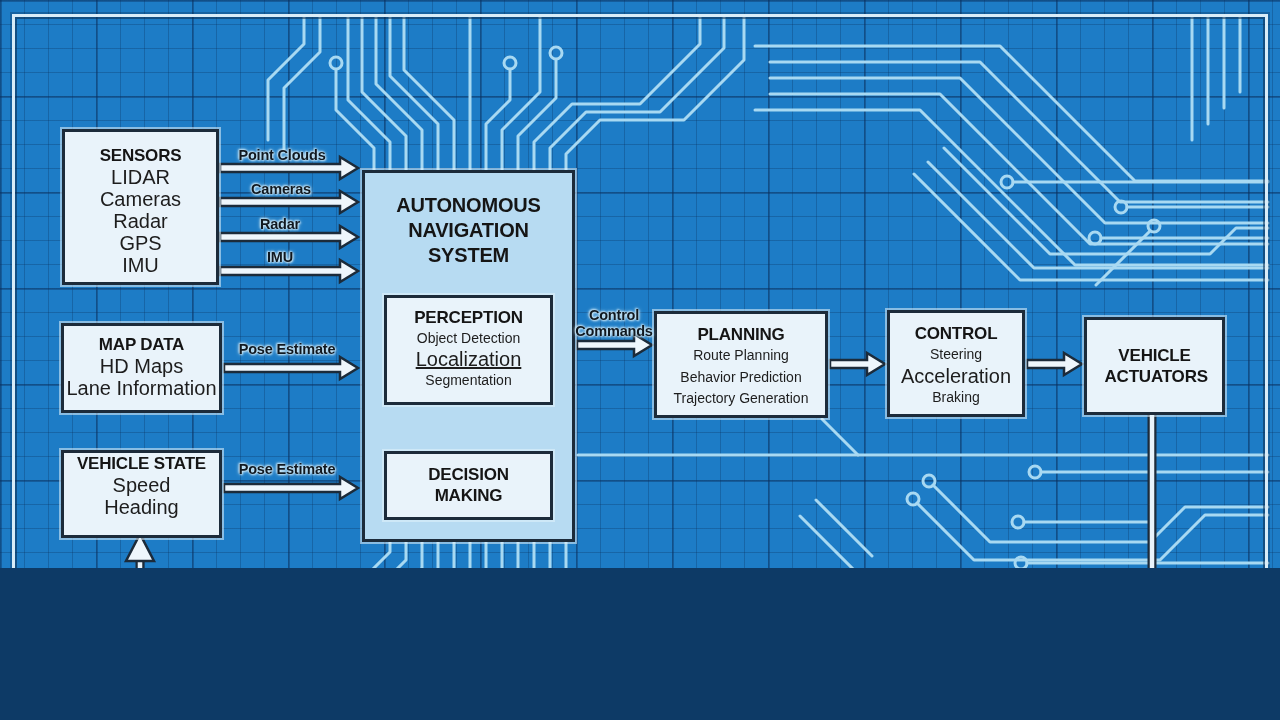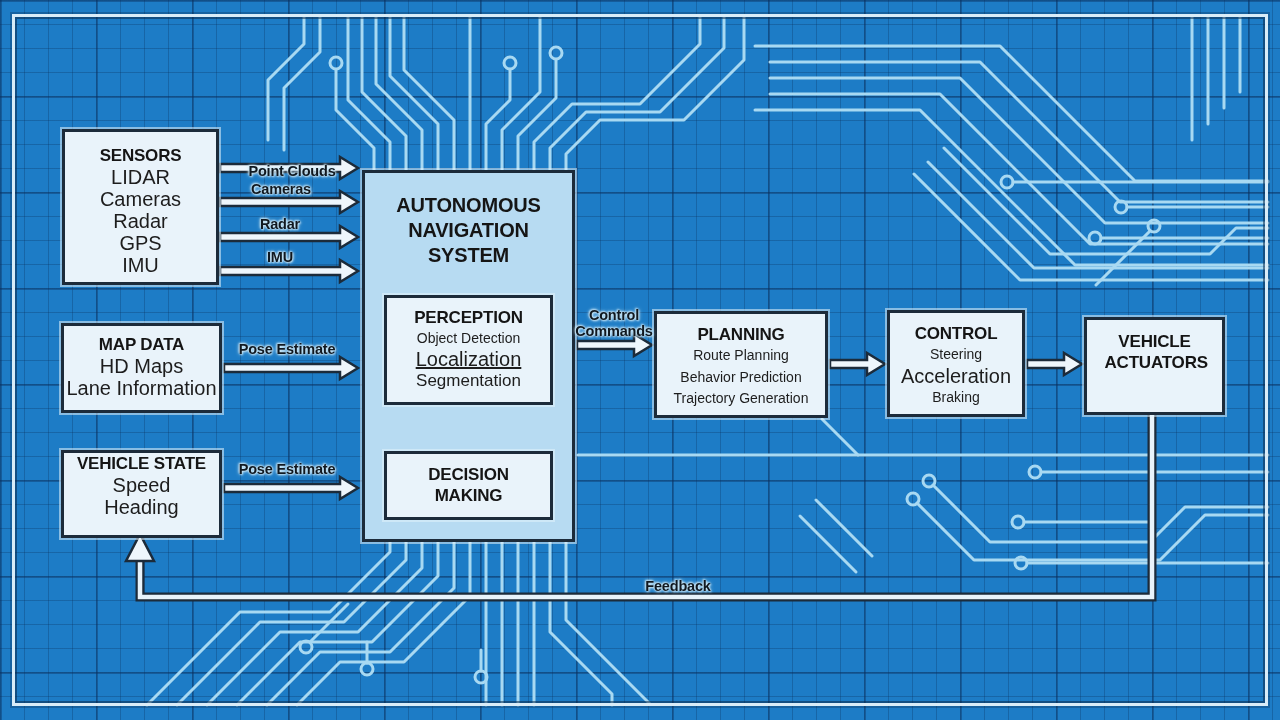--- a/index.html
+++ b/index.html
@@ -1,17 +1,17 @@
 <!DOCTYPE html>
 <html><head>
 <meta charset="utf-8">
 <style>
   html,body{margin:0;padding:0;background:#0d3a66;}
   .stage{
-    position:relative;width:1280px;height:720px;overflow:hidden;
+    position:relative;width:1280px;height:568px;overflow:hidden;
     font-family:"Liberation Sans","DejaVu Sans",sans-serif;
     background-color:#1d7cc6;
     background-image:
       linear-gradient(rgba(10,48,95,.42) 2px, transparent 2px),
       linear-gradient(90deg, rgba(10,48,95,.42) 2px, transparent 2px),
       linear-gradient(rgba(10,48,95,.30) 1px, transparent 1px),
       linear-gradient(90deg, rgba(10,48,95,.30) 1px, transparent 1px);
     background-size:96px 96px,96px 96px,24px 24px,24px 24px;
   }
   .frame{
@@ -179,46 +179,46 @@
   </div>
 
   <div class="box ans" style="left:362px;top:170px;width:213px;height:372px;">
     <div class="ans-title">AUTONOMOUS NAVIGATION SYSTEM</div>
   </div>
 
   <div class="box" style="left:384px;top:295px;width:169px;height:110px;padding-top:9px;">
     <div class="box-title">PERCEPTION</div>
     <div class="box-item" style="font-size:14px;line-height:21px;">Object Detection</div>
     <div class="box-item" style="font-size:20px;line-height:21px;text-decoration:underline;">Localization</div>
-    <div class="box-item" style="font-size:17px;line-height:21px;">Segmentation</div>
+    <div class="box-item" style="font-size:14px;line-height:21px;">Segmentation</div>
   </div>
 
   <div class="box" style="left:654px;top:311px;width:174px;height:107px;padding-top:10px;">
     <div class="box-title">PLANNING</div>
     <div class="box-item" style="font-size:14px;line-height:21.5px;">Route Planning</div>
     <div class="box-item" style="font-size:14px;line-height:21.5px;">Behavior Prediction</div>
     <div class="box-item" style="font-size:14px;line-height:21.5px;">Trajectory Generation</div>
   </div>
 
   <div class="box" style="left:384px;top:451px;width:169px;height:69px;padding-top:10px;">
     <div class="box-title" style="width:100px;margin:0 auto;">DECISION MAKING</div>
   </div>
 
   <div class="box" style="left:887px;top:310px;width:138px;height:107px;padding-top:10px;">
     <div class="box-title">CONTROL</div>
     <div class="box-item" style="font-size:14px;line-height:21.5px;">Steering</div>
     <div class="box-item" style="font-size:20px;line-height:21.5px;">Acceleration</div>
     <div class="box-item" style="font-size:14px;line-height:21.5px;">Braking</div>
   </div>
 
-  <div class="box" style="left:1084px;top:317px;width:141px;height:98px;padding-top:11px;">
+  <div class="box" style="left:1084px;top:317px;width:141px;height:98px;padding-top:25px;">
     <div class="box-title" style="width:100px;margin:0 auto;">VEHICLE ACTUATORS</div>
   </div>
 
-  <div class="lbl" style="left:292px;top:147px;margin-top:16px;">Point Clouds</div>
+  <div class="lbl" style="left:282px;top:147px;">Point Clouds</div>
   <div class="lbl" style="left:281px;top:181px;">Cameras</div>
   <div class="lbl" style="left:280px;top:216px;">Radar</div>
   <div class="lbl" style="left:280px;top:249px;">IMU</div>
   <div class="lbl" style="left:287px;top:341px;">Pose Estimate</div>
   <div class="lbl" style="left:287px;top:461px;">Pose Estimate</div>
   <div class="lbl wrap" style="left:614px;top:307px;">Control Commands</div>
   <div class="lbl" style="left:678px;top:578px;">Feedback</div>
 
 </div>
 

